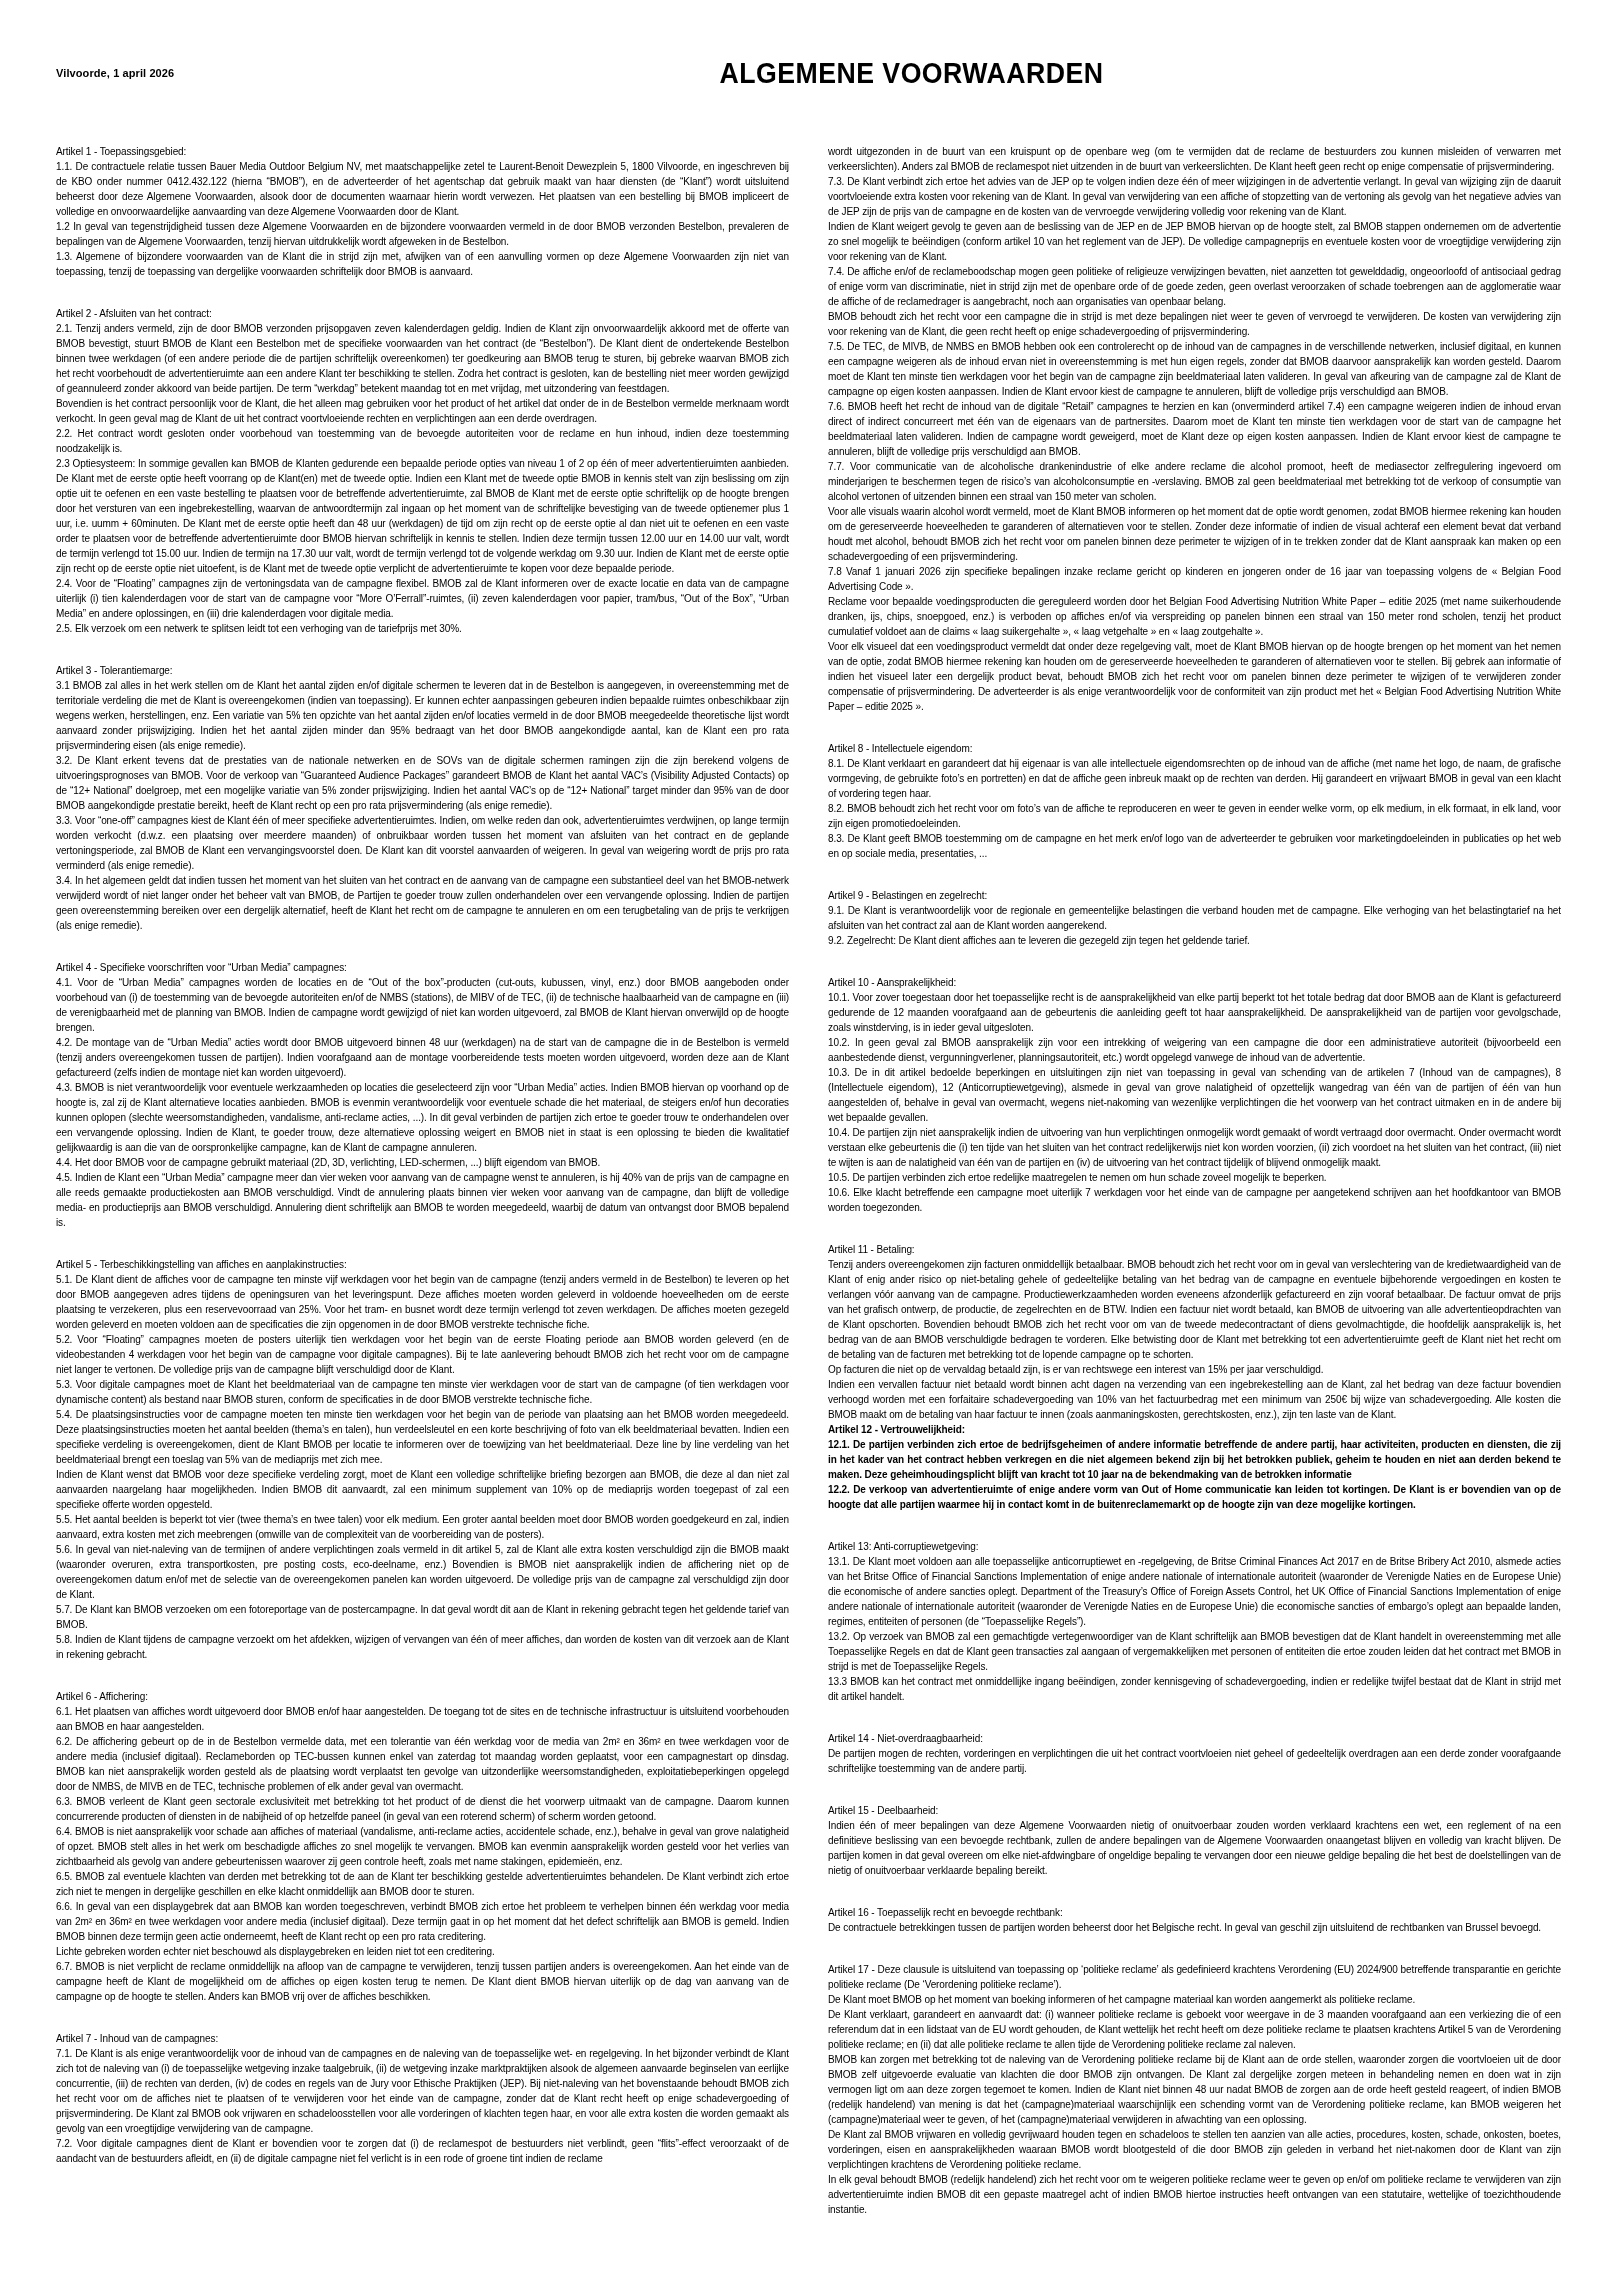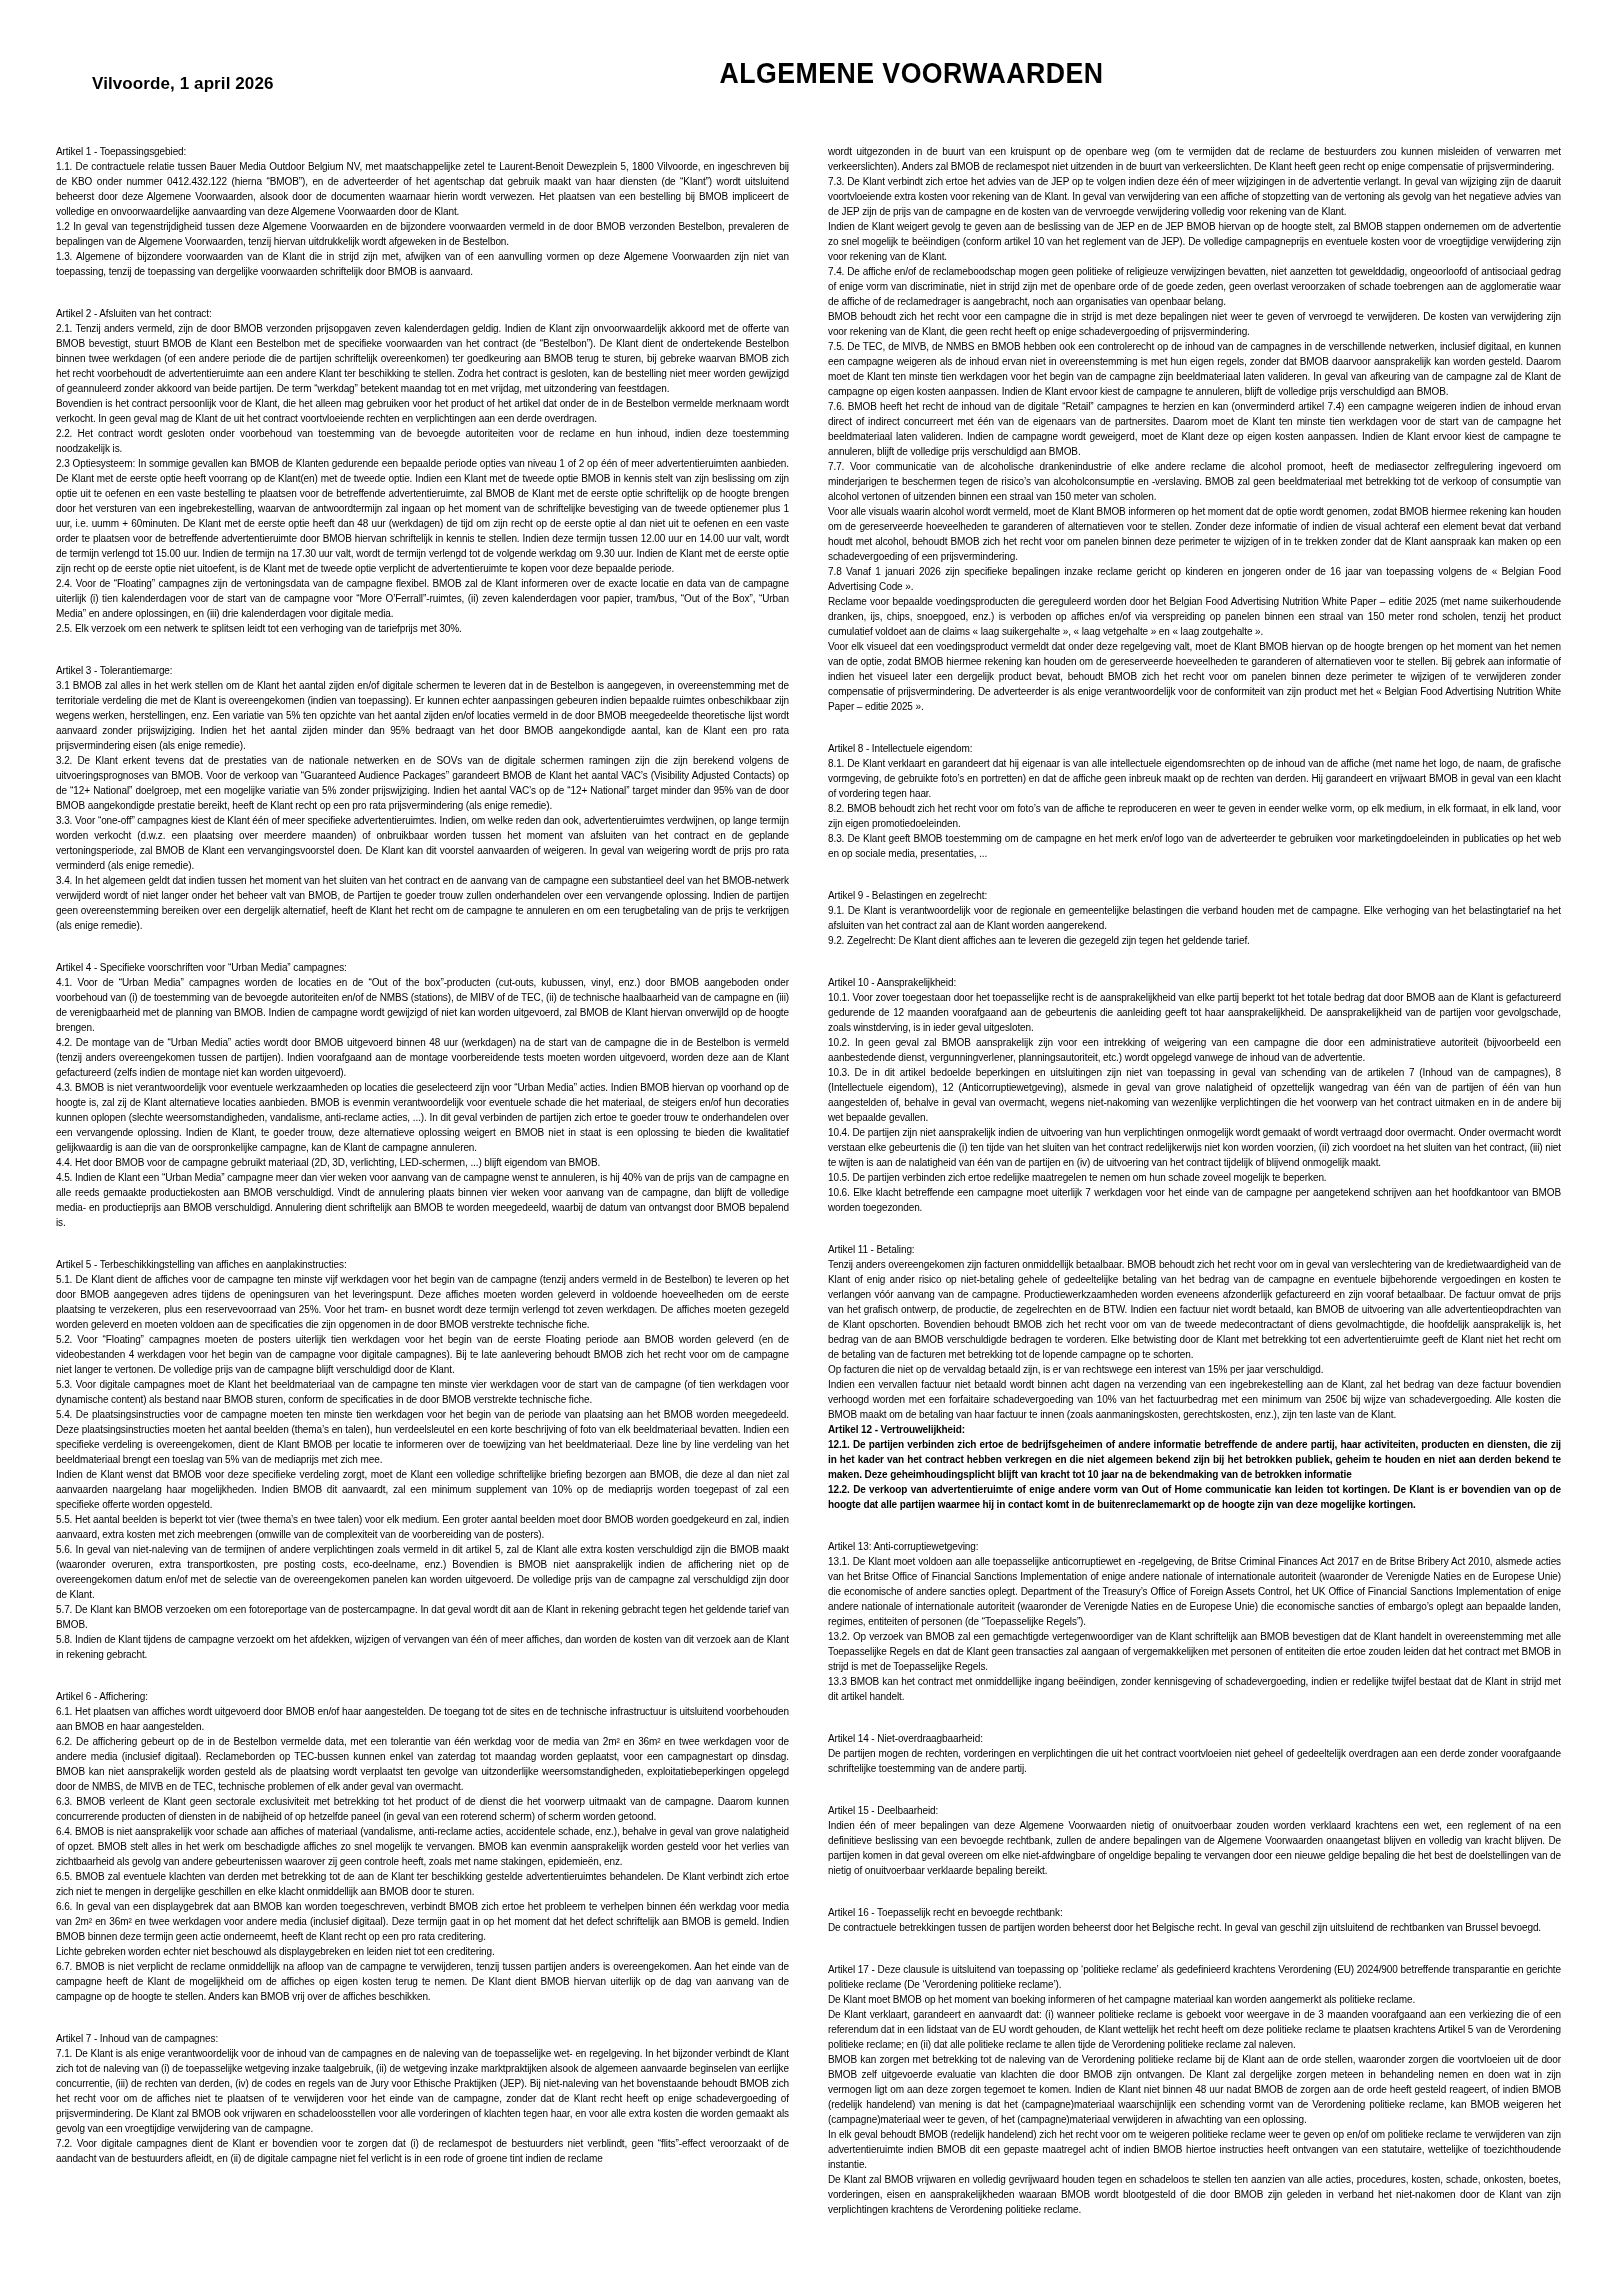--- a/index.html
+++ b/index.html
@@ -8,26 +8,25 @@
     width: 1621px;
     height: 2293px;
     background: #ffffff;
     overflow: hidden;
     font-family: "Liberation Sans", sans-serif;
     color: #000000;
   }
   .date-line {
     position: absolute;
     left: 56px;
-    top: 74px;
-    font-size: 17px;
+    top: 67px;
+    font-size: 11px;
     font-weight: 700;
     letter-spacing: 0.1px;
     white-space: nowrap;
-    margin-left: 36px;
   }
   .page-title {
     position: absolute;
     top: 57px;
     left: 101px;
     width: 1621px;
     text-align: center;
     font-size: 29px;
     font-weight: 700;
     letter-spacing: 0.5px;
@@ -180,18 +179,18 @@
       </div>
       <div class="block">
         <div class="heading">Artikel 16 - Toepasselijk recht en bevoegde rechtbank:</div>
         <p>De contractuele betrekkingen tussen de partijen worden beheerst door het Belgische recht. In geval van geschil zijn uitsluitend de rechtbanken van Brussel bevoegd.</p>
       </div>
       <div class="block">
         <p>Artikel 17 - Deze clausule is uitsluitend van toepassing op ‘politieke reclame’ als gedefinieerd krachtens Verordening (EU) 2024/900 betreffende transparantie en gerichte politieke reclame (De ‘Verordening politieke reclame’).</p>
         <p>De Klant moet BMOB op het moment van boeking informeren of het campagne materiaal kan worden aangemerkt als politieke reclame.</p>
         <p>De Klant verklaart, garandeert en aanvaardt dat: (i) wanneer politieke reclame is geboekt voor weergave in de 3 maanden voorafgaand aan een verkiezing die of een referendum dat in een lidstaat van de EU wordt gehouden, de Klant wettelijk het recht heeft om deze politieke reclame te plaatsen krachtens Artikel 5 van de Verordening politieke reclame; en (ii) dat alle politieke reclame te allen tijde de Verordening politieke reclame zal naleven.</p>
         <p>BMOB kan zorgen met betrekking tot de naleving van de Verordening politieke reclame bij de Klant aan de orde stellen, waaronder zorgen die voortvloeien uit de door BMOB zelf uitgevoerde evaluatie van klachten die door BMOB zijn ontvangen. De Klant zal dergelijke zorgen meteen in behandeling nemen en doen wat in zijn vermogen ligt om aan deze zorgen tegemoet te komen. Indien de Klant niet binnen 48 uur nadat BMOB de zorgen aan de orde heeft gesteld reageert, of indien BMOB (redelijk handelend) van mening is dat het (campagne)materiaal waarschijnlijk een schending vormt van de Verordening politieke reclame, kan BMOB weigeren het (campagne)materiaal weer te geven, of het (campagne)materiaal verwijderen in afwachting van een oplossing.</p>
+        <p>De Klant zal BMOB vrijwaren en volledig gevrijwaard houden tegen en schadeloos te stellen ten aanzien van alle acties, procedures, kosten, schade, onkosten, boetes, vorderingen, eisen en aansprakelijkheden waaraan BMOB wordt blootgesteld of die door BMOB zijn geleden in verband het niet-nakomen door de Klant van zijn verplichtingen krachtens de Verordening politieke reclame.</p>
         <p>In elk geval behoudt BMOB (redelijk handelend) zich het recht voor om te weigeren politieke reclame weer te geven op en/of om politieke reclame te verwijderen van zijn advertentieruimte indien BMOB dit een gepaste maatregel acht of indien BMOB hiertoe instructies heeft ontvangen van een statutaire, wettelijke of toezichthoudende instantie.</p>
-        <p>De Klant zal BMOB vrijwaren en volledig gevrijwaard houden tegen en schadeloos te stellen ten aanzien van alle acties, procedures, kosten, schade, onkosten, boetes, vorderingen, eisen en aansprakelijkheden waaraan BMOB wordt blootgesteld of die door BMOB zijn geleden in verband het niet-nakomen door de Klant van zijn verplichtingen krachtens de Verordening politieke reclame.</p>
       </div>
     </div>
 </div>
 
 
 </body></html>

